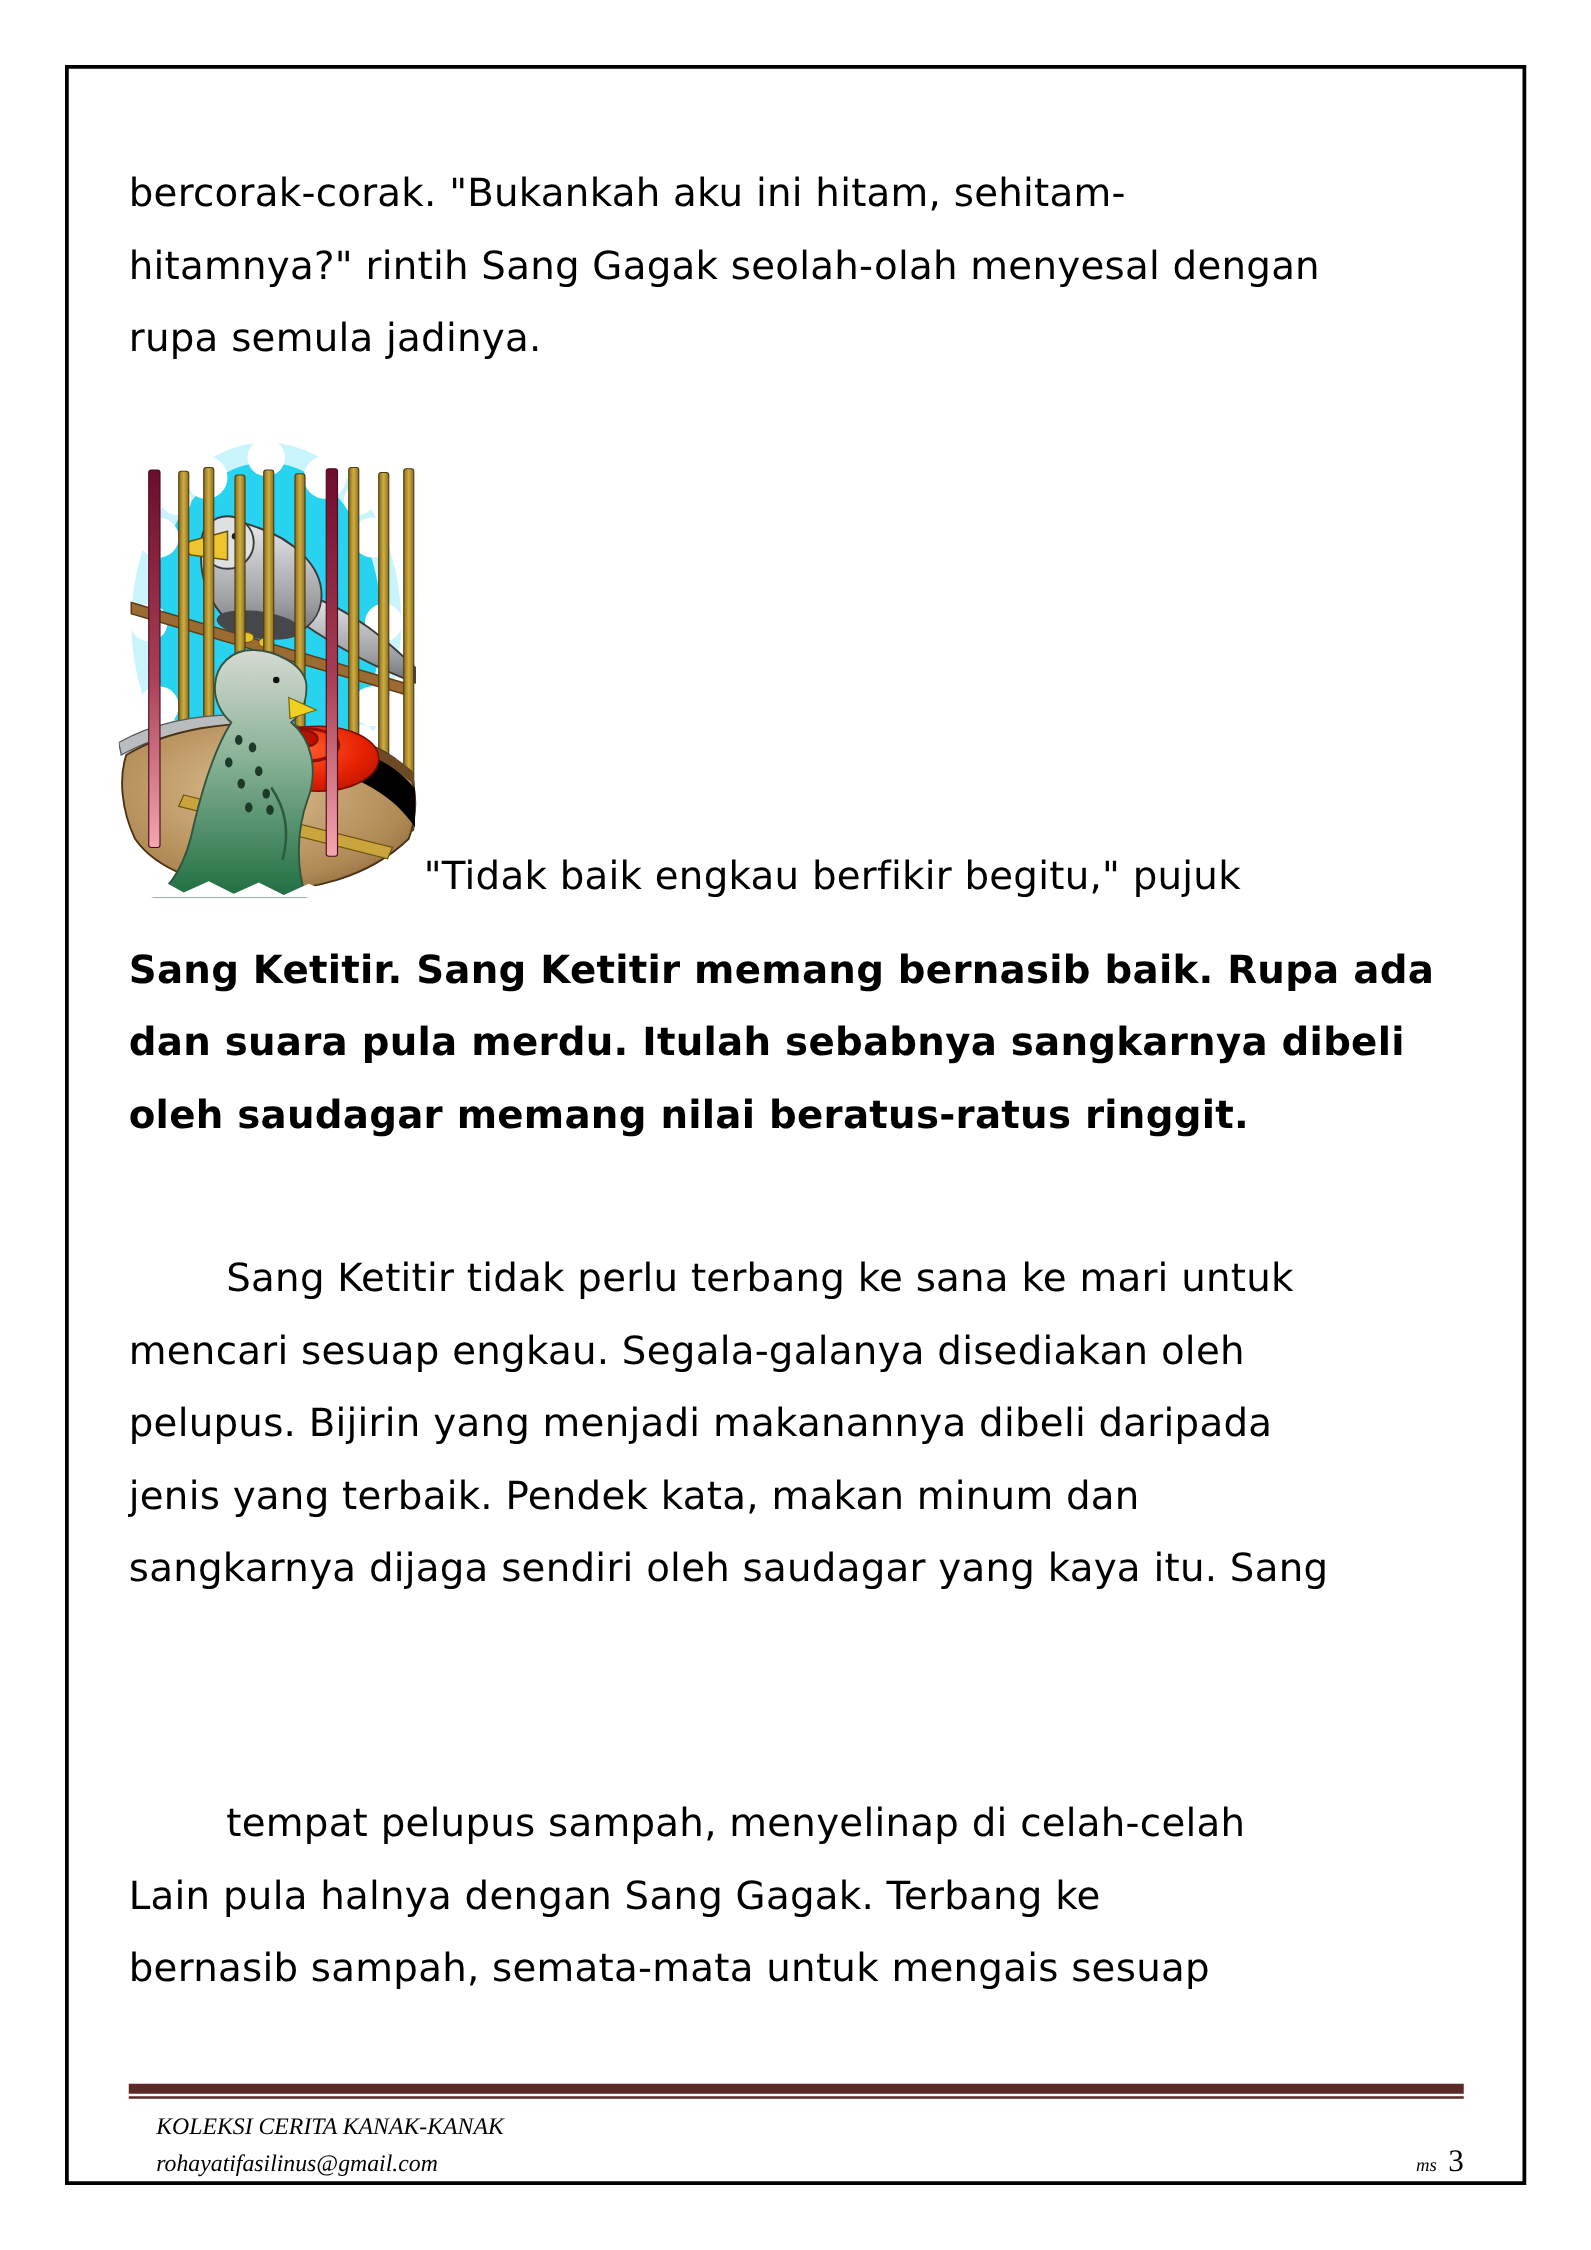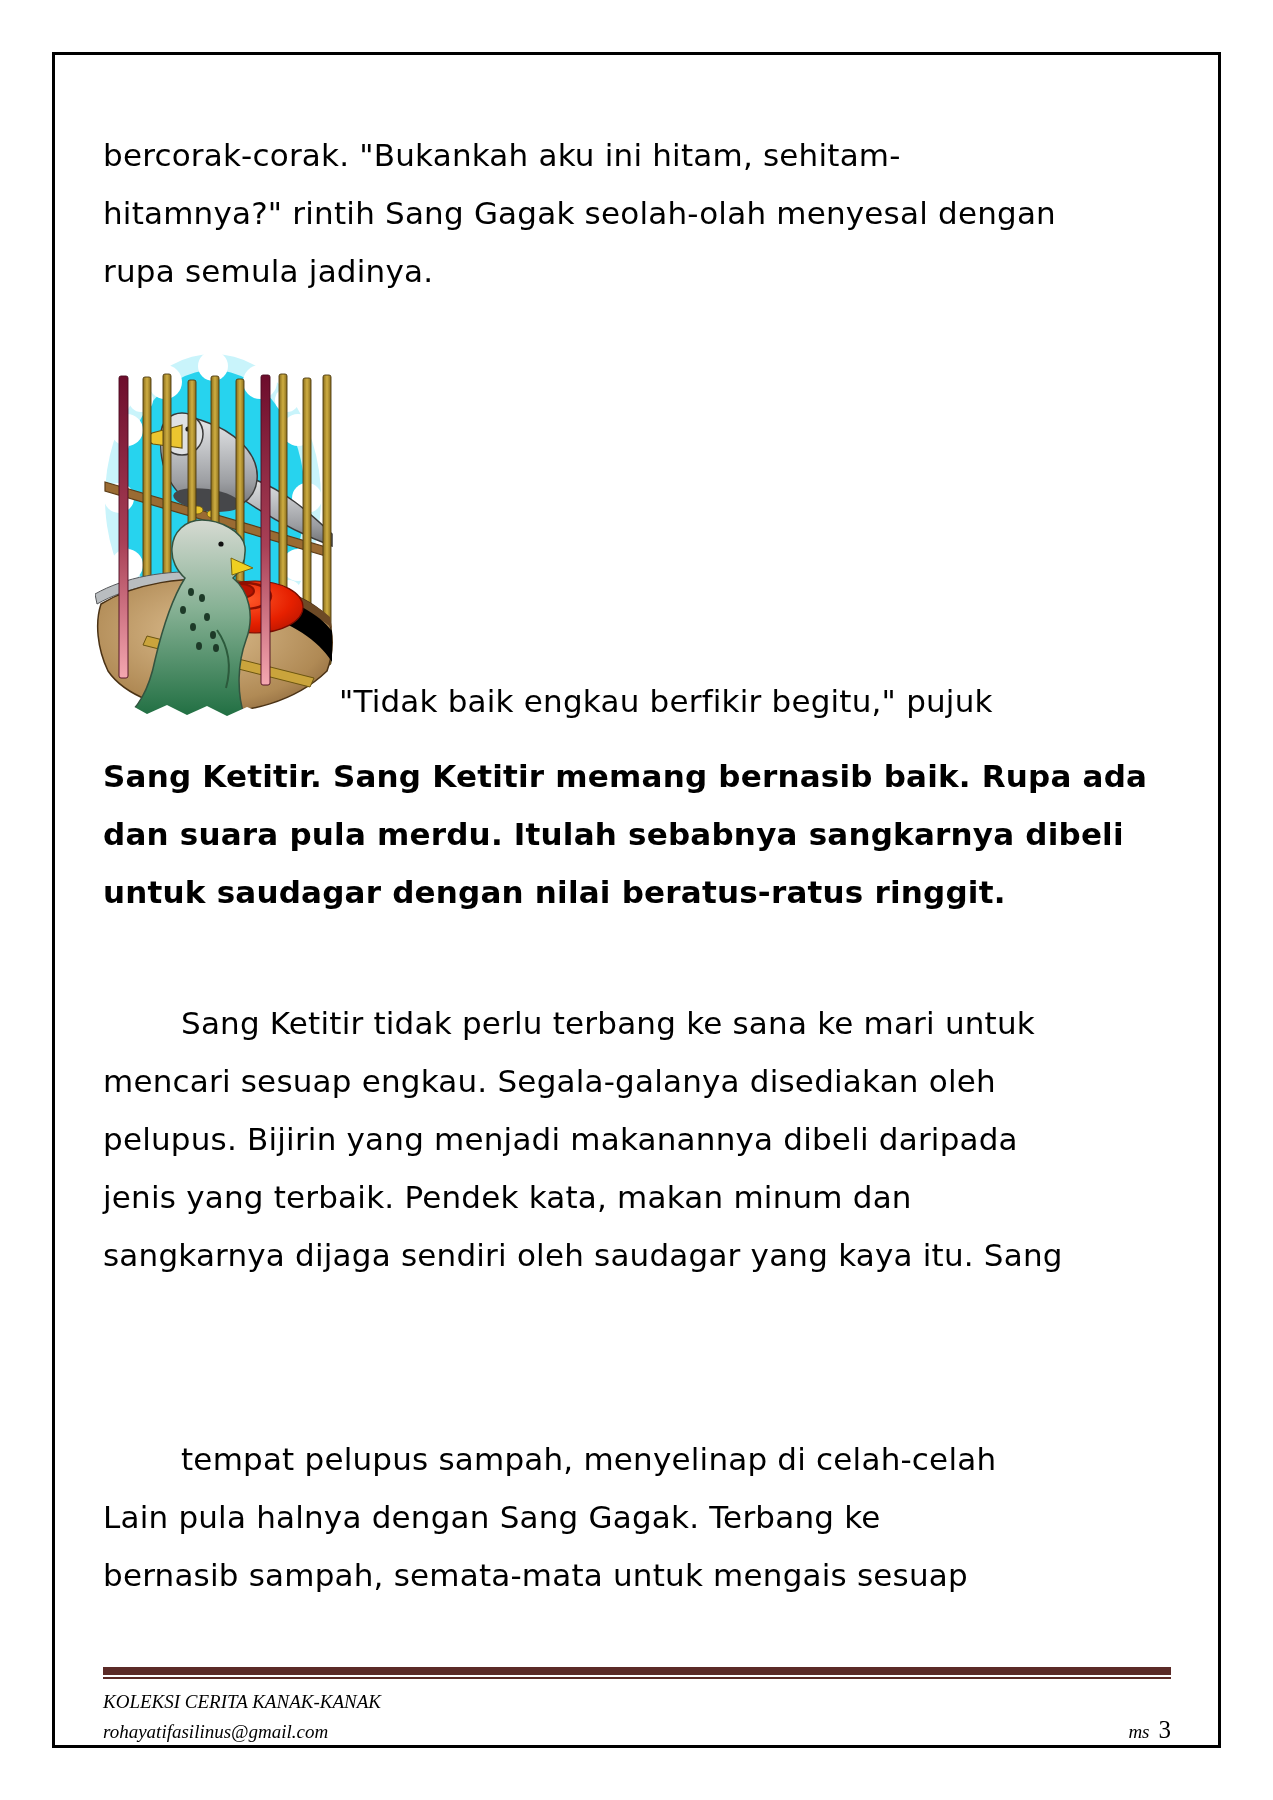--- a/index.html
+++ b/index.html
@@ -32,25 +32,25 @@
   #p4{ top:1430px; }
 
   .footer-rule{ position:absolute; left:103px; top:1667px; width:1068px; }
   .footer-rule .thick{ height:8px; background:#5b2a27; }
   .footer-rule .thin{ height:2px; background:#5b2a27; margin-top:2px; }
 
   .footer-meta{
     position:absolute; left:103px; top:1687px; width:1068px; height:60px;
     font-family:"Liberation Serif", serif;
   }
-  .footer-line{ font-style:italic; font-size:19px; line-height:30px; }
+  .footer-line{ font-style:italic; font-size:19px; line-height:30px;margin-left:22px; }
   .page-num{
     position:absolute; right:0; bottom:3px; white-space:nowrap;
   }
-  .page-num .ms{ font-style:italic; font-size:19px; }
+  .page-num .ms{ font-style:italic; font-size:15px; }
   .page-num .num{ font-style:normal; font-size:25px; margin-left:9px; }
 </style>
 </head>
 <body>
 
 <div class="page-border"></div>
 
 <div class="para" id="p1">
     <div class="line">bercorak-corak. "Bukankah aku ini hitam, sehitam-</div>
     <div class="line">hitamnya?" rintih Sang Gagak seolah-olah menyesal dengan</div>
@@ -180,21 +180,21 @@
     </svg>
   </figure>
   <div class="first-line-wrap">
       <div class="line">"Tidak baik engkau berfikir begitu," pujuk</div>
     </div>
 </div>
 
 <div class="para" id="p2rest">
     <div class="line">Sang Ketitir. Sang Ketitir memang bernasib baik. Rupa ada</div>
     <div class="line">dan suara pula merdu. Itulah sebabnya sangkarnya dibeli</div>
-    <div class="line">untuk saudagar dengan nilai beratus-ratus ringgit.</div>
+    <div class="line">oleh saudagar memang nilai beratus-ratus ringgit.</div>
   </div>
 <div class="para indent-first" id="p3">
     <div class="line">Sang Ketitir tidak perlu terbang ke sana ke mari untuk</div>
     <div class="line">mencari sesuap engkau. Segala-galanya disediakan oleh</div>
     <div class="line">pelupus. Bijirin yang menjadi makanannya dibeli daripada</div>
     <div class="line">jenis yang terbaik. Pendek kata, makan minum dan</div>
     <div class="line">sangkarnya dijaga sendiri oleh saudagar yang kaya itu. Sang</div>
   </div>
 <div class="para indent-first" id="p4">
     <div class="line">tempat pelupus sampah, menyelinap di celah-celah</div>

